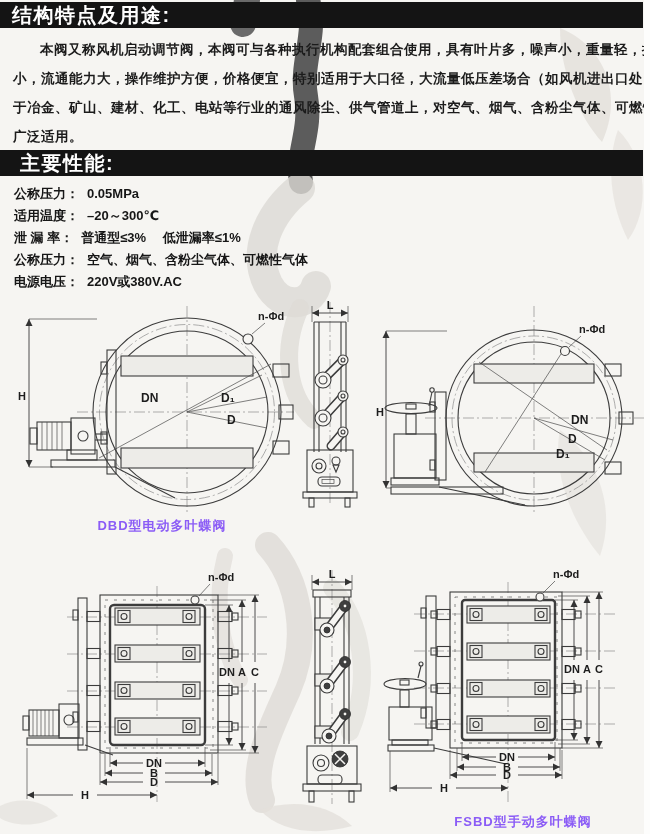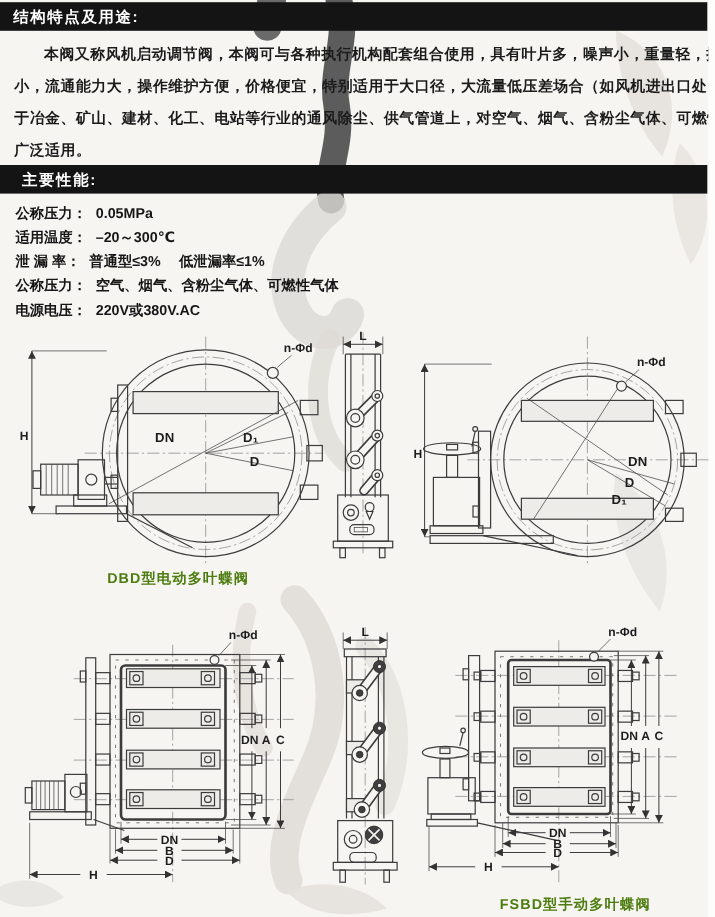--- a/index.html
+++ b/index.html
@@ -1,32 +1,32 @@
 <!DOCTYPE html>
 <html><head>
 <meta charset="utf-8">
 <style>
   html,body{margin:0;padding:0;background:#e9e8e6;}
   .page{position:relative;width:650px;height:834px;background:#f6f5f2;overflow:hidden;
         font-family:"Liberation Sans","DejaVu Sans",sans-serif;}
   .edge-strip{position:absolute;right:0;top:0;width:6px;height:834px;background:#fdfdfc;}
   .banner{position:absolute;left:0;height:26px;background:#141414;color:#ffffff;
-          font-size:14px;font-weight:bold;line-height:26px;padding-left:12px;
+          font-size:20px;font-weight:bold;line-height:26px;padding-left:12px;
           letter-spacing:1.5px;box-sizing:border-box;}
   #banner-features{top:2px;width:643px;}
   #banner-performance{top:150px;width:643px;padding-left:20px;}
   .intro{position:absolute;top:35px;left:13px;width:628px;font-size:13.5px;
          font-weight:600;color:#1b1b1b;}
   .intro .line{height:29px;line-height:29px;white-space:nowrap;letter-spacing:0.5px;}
   .intro .line.first{text-indent:27px;}
   .specs{position:absolute;top:183px;left:14px;font-size:13px;font-weight:600;color:#161616;}
   .spec-row{height:22px;line-height:22px;white-space:nowrap;}
   .spec-label{margin-right:8px;}
   .caption{position:absolute;width:220px;text-align:center;font-size:13px;
-           font-weight:bold;color:#4d7c0f;letter-spacing:1px;}
+           font-weight:bold;color:#8b5cf6;letter-spacing:1px;}
   #cap-dbd{top:517px;left:52px;}
   #cap-sbd{top:519px;left:418px;}
   #cap-fdbd{top:811px;left:58px;}
   #cap-fsbd{top:813px;left:413px;}
   svg.draw{position:absolute;overflow:visible;}
   #svg-watermark{position:absolute;left:0;top:0;}
   
   .ln{fill:none;stroke:#3c3c3c;stroke-width:1.1;}
   .lnf{fill:#f6f5f2;stroke:#3c3c3c;stroke-width:1.1;}
   .tn{fill:none;stroke:#4a4a4a;stroke-width:0.7;}

